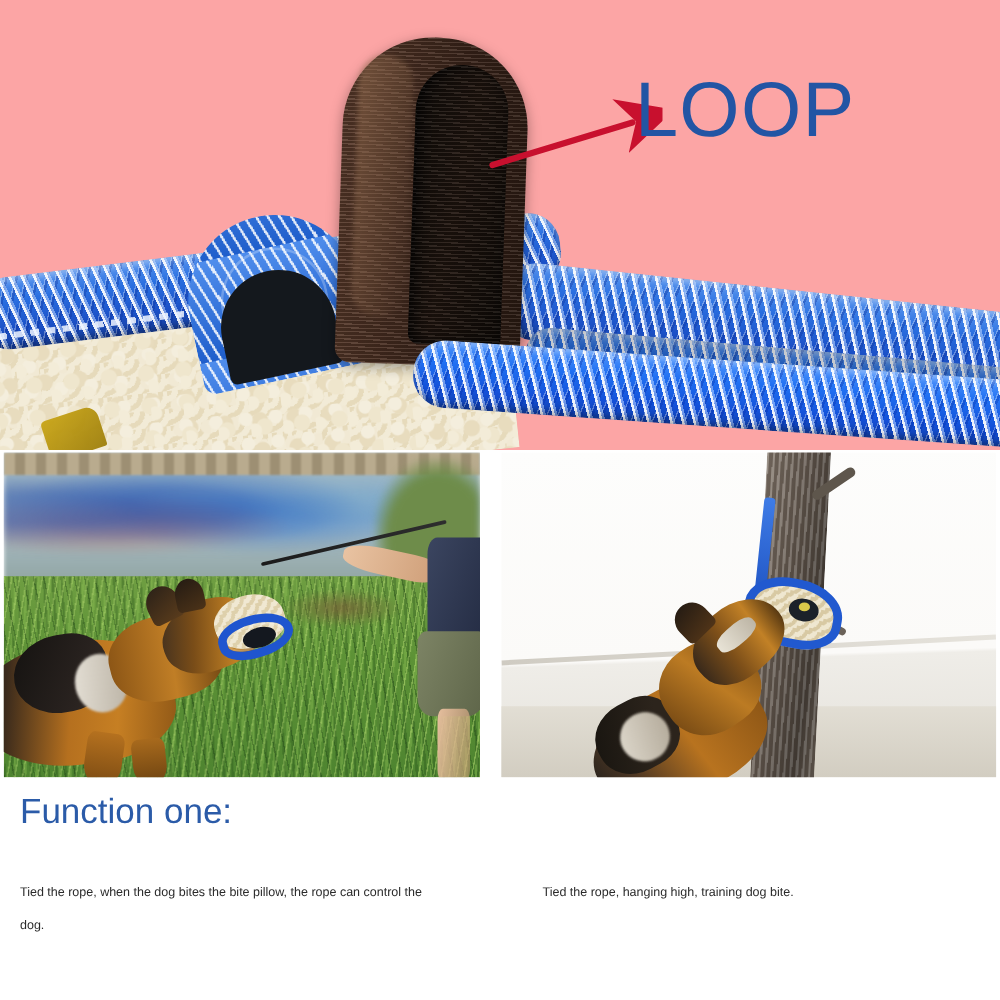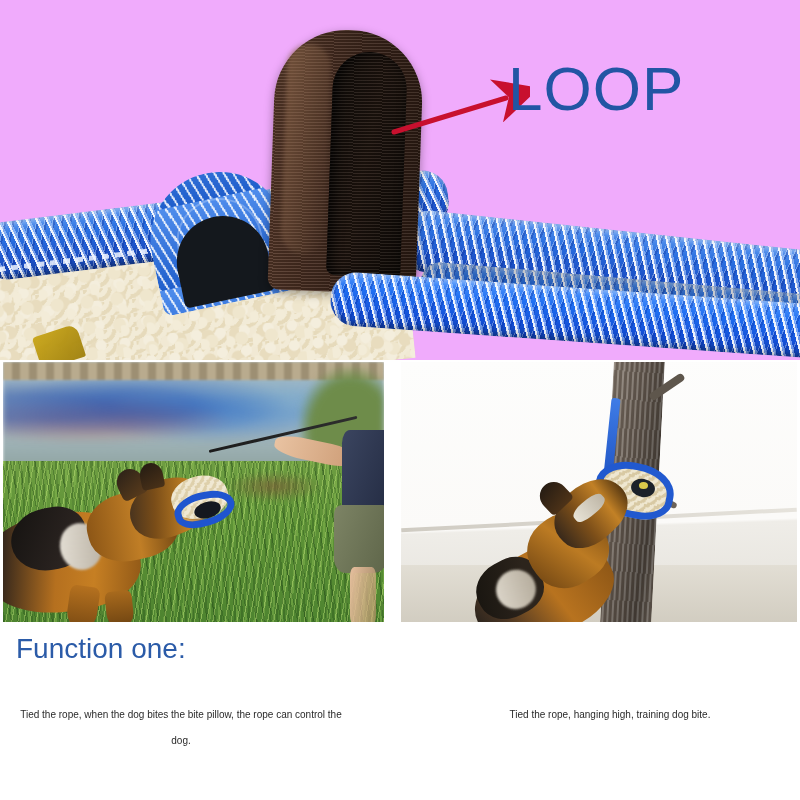--- a/index.html
+++ b/index.html
@@ -6,21 +6,21 @@
   * { margin:0; padding:0; box-sizing:border-box; }
   html,body { background:#ffffff; }
   body {
     width:800px; height:800px;
     font-family:"Liberation Sans", sans-serif;
     position:relative; overflow:hidden;
   }
   .page { position:relative; width:800px; height:800px; background:#fff; }
 
   
-  .hero { position:absolute; left:0; top:0; width:800px; height:360px; background:#f0abfc; overflow:hidden; }
+  .hero { position:absolute; left:0; top:0; width:800px; height:360px; background:#fca5a5; overflow:hidden; }
 
   
   .jute {
     position:absolute; left:-10px; top:250px; width:420px; height:130px;
     background:
       radial-gradient(circle at 12% 30%, #f3ecd8 0 5px, transparent 6px),
       radial-gradient(circle at 30% 55%, #efe6cd 0 6px, transparent 7px),
       radial-gradient(circle at 52% 25%, #f4eedd 0 5px, transparent 6px),
       radial-gradient(circle at 70% 62%, #e8dcbe 0 6px, transparent 7px),
       radial-gradient(circle at 88% 38%, #f1e9d4 0 5px, transparent 6px),
@@ -359,21 +359,21 @@
   }
   .dogR-ear { position:absolute; left:35%; top:46%; width:7%; height:11%;
     background:linear-gradient(170deg,#241b13,#503418);
     border-radius:60% 60% 18% 18%; transform:rotate(-44deg); }
   .dogR-mouth { position:absolute; left:43%; top:53%; width:9%; height:6%;
     background:linear-gradient(90deg,#e8e3d6,#bdb5a5);
     border-radius:40%; transform:rotate(-40deg); }
 
   
   .captions { position:absolute; left:0; top:622px; width:800px; height:178px; background:#fff; }
-  .cap { position:absolute; top:0; width:400px; height:178px;text-align:center; }
+  .cap { position:absolute; top:0; width:400px; height:178px; }
   .cap-left  { left:0; }
   .cap-right { left:400px; }
   .cap-title {
     font-size:28px; line-height:30px; color:#2b5ba8; font-weight:400;
     font-family:"Liberation Sans", sans-serif;
   }
   .cap-body {
     margin-top:22px; font-size:10px; line-height:26px; color:#2a2a2a;
     font-family:"Liberation Sans", sans-serif;
   }

